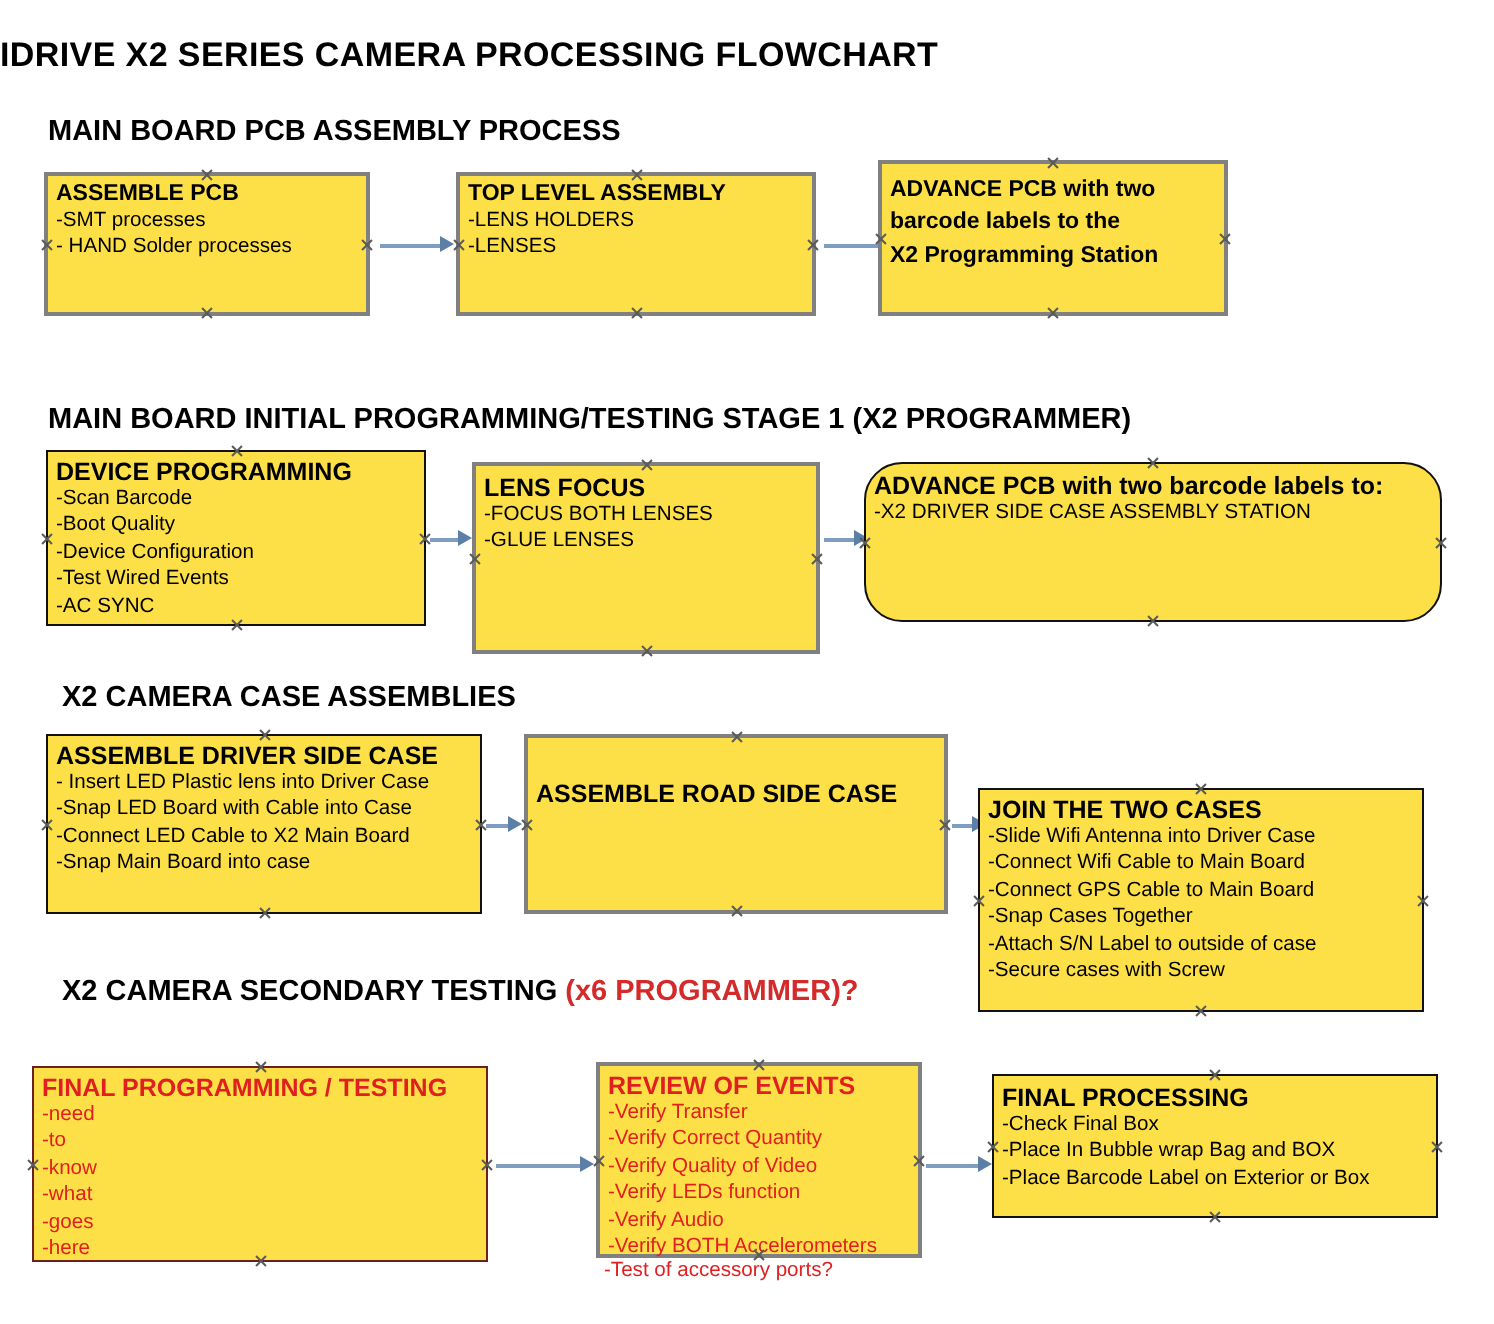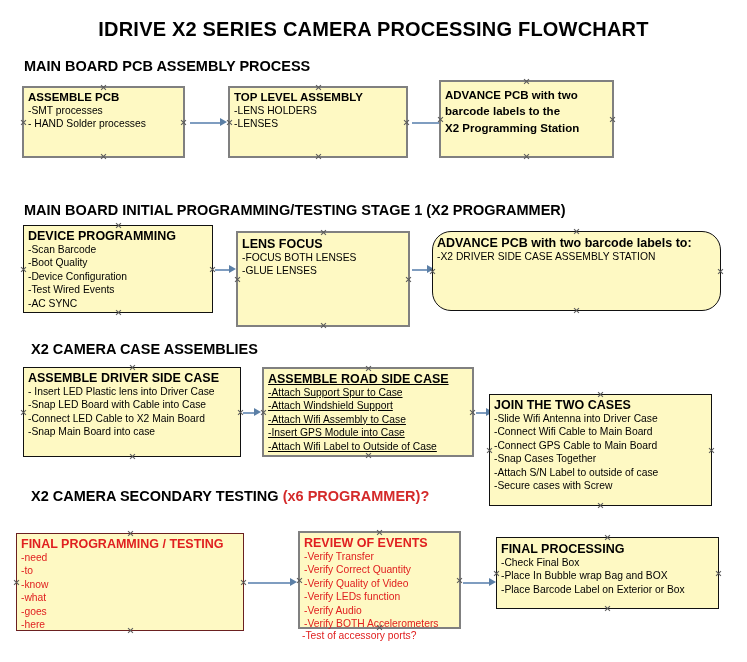--- a/index.html
+++ b/index.html
@@ -10,35 +10,35 @@
     position:relative;
     overflow:hidden;
     -webkit-font-smoothing:antialiased;
   }
   .canvas{position:absolute;left:0;top:0;width:747px;height:662px;}
 
   
   .doc-title{
     position:absolute;
     left:0;top:18px;width:747px;
-    text-align:center;
-    font-size:20px;font-weight:bold;color:#000;
+    text-align:left;
+    font-size:17px;font-weight:bold;color:#000;
     letter-spacing:.2px;
   }
   .section-title{
     position:absolute;
     font-size:14.5px;font-weight:bold;color:#000;
     white-space:nowrap;
   }
   .section-title .accent{color:#d42a2a;}
 
   
   .node{
     position:absolute;
-    background:#fef9c3;
+    background:#fde047;
     box-sizing:border-box;
     overflow:visible;
   }
   .node.gray{border:2px solid #808080;}
   .node.black{border:1px solid #111111;}
   .node.redline{border:1px solid #6b2020;}
 
   .node .hd{
     font-size:11.5px;font-weight:bold;color:#000;
     line-height:1.12;
@@ -223,29 +223,22 @@
     <span class="hx" style="right:-4px;top:50%;margin-top:-3.5px;"></span>
     <span class="hx" style="left:50%;bottom:-4px;margin-left:-3.5px;"></span>
   </div>
 
   <div class="arrow" style="left:243px;top:408px;width:18px;">
     <span class="shaft"></span>
       <span class="head"></span>
   </div>
 
   <div class="node gray" style="left:262px;top:367px;width:212px;height:90px;">
-    <div class="pad" style="padding-top:3px;text-decoration:underline;">
+    <div class="pad" style="padding-top:21px;">
       <div class="hd big">ASSEMBLE ROAD SIDE CASE</div>
-      <ul>
-        <li>-Attach Support Spur to Case</li>
-        <li>-Attach Windshield Support</li>
-        <li>-Attach Wifi Assembly to Case</li>
-        <li>-Insert GPS Module into Case</li>
-        <li>-Attach Wifi Label to Outside of Case</li>
-      </ul>
     </div>
     <span class="hx" style="left:50%;top:-4px;margin-left:-3.5px;"></span>
     <span class="hx" style="left:-4px;top:50%;margin-top:-3.5px;"></span>
     <span class="hx" style="right:-4px;top:50%;margin-top:-3.5px;"></span>
     <span class="hx" style="left:50%;bottom:-4px;margin-left:-3.5px;"></span>
   </div>
 
   <div class="arrow" style="left:476px;top:408px;width:17px;">
     <span class="shaft"></span>
       <span class="head"></span>

